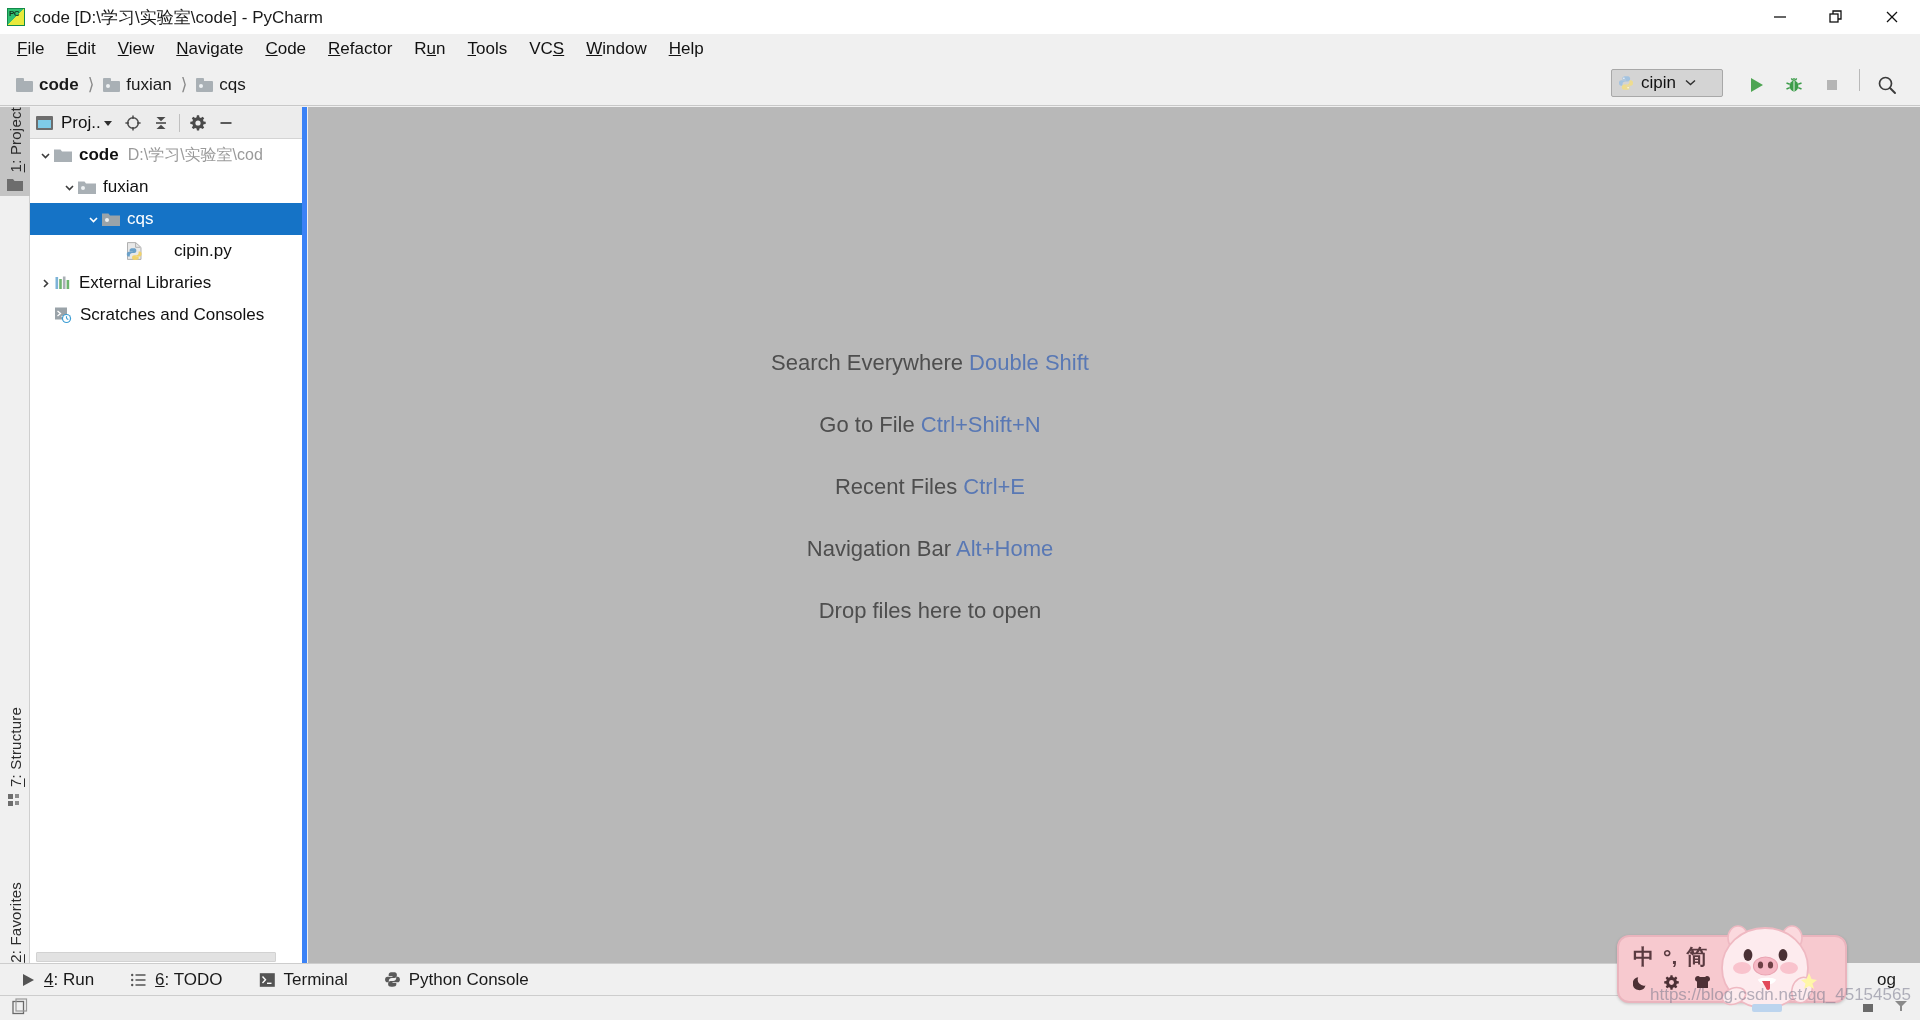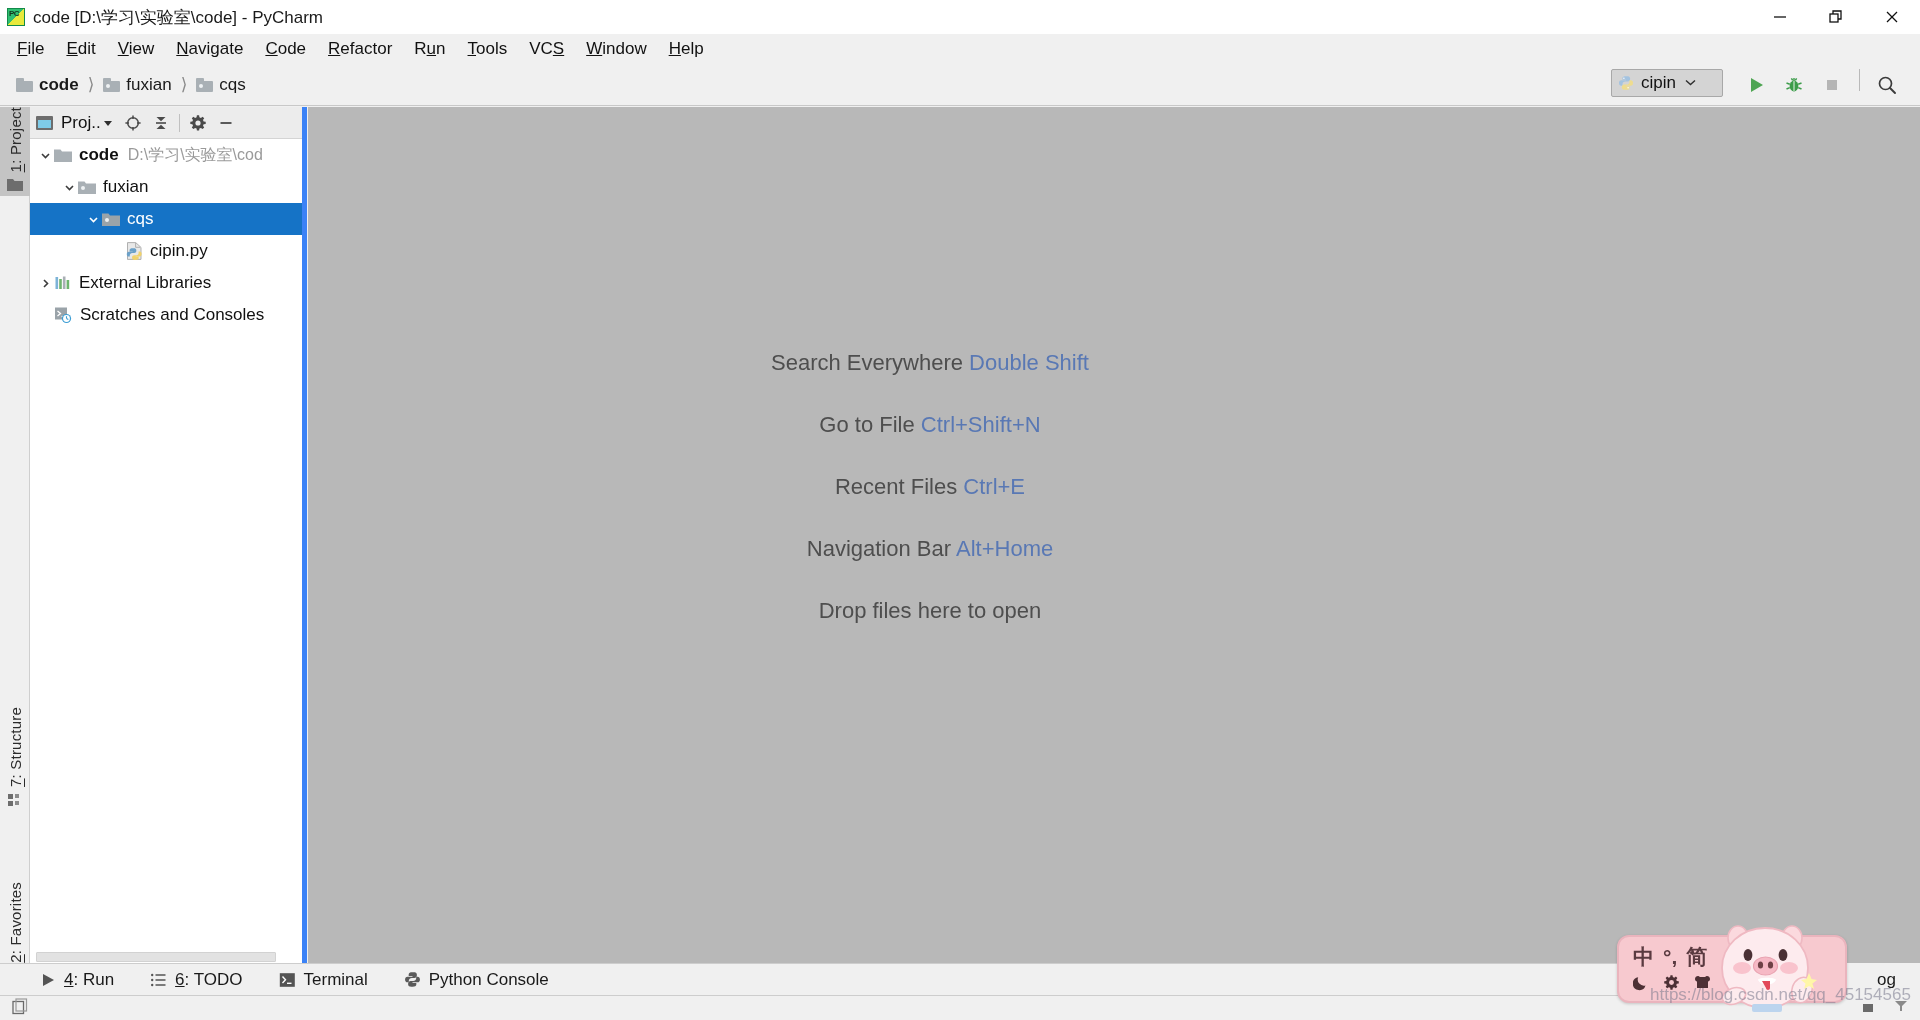--- a/index.html
+++ b/index.html
@@ -148,21 +148,21 @@
     text-align: center;
   }
   .hints { position: absolute; left: 463px; top: 243px; }
   .hint-row { font-size: 22px; color: #4e4e4e; margin-bottom: 36px; white-space: nowrap; }
   .hint-row .key { color: #5978b4; }
 
   
   .bottombar {
     position: absolute; top: 963px; left: 0; width: 1784px; height: 33px;
     background: #f0f0f0; border-top: 1px solid #cdcdcd; border-bottom: 1px solid #cdcdcd;
-    display: flex; align-items: center; padding-left: 36px;
+    display: flex; align-items: center; padding-left: 16px;
   }
   .bbtn { display: flex; align-items: center; margin-right: 28px; padding: 2px 4px; }
   .bbtn .blabel { font-size: 17px; color: #1a1a1a; margin-left: 8px; white-space: nowrap; }
   .bbtn .blabel u { text-decoration: underline; }
   .eventlog {
     position: absolute; right: 24px; top: 963px; height: 33px;
     display: flex; align-items: center; font-size: 17px; color: #1a1a1a;
   }
 
   
@@ -419,21 +419,21 @@
         </span>
         <span class="nodeico">
           <svg width="18" height="15" viewBox="0 0 18 15">
               <path d="M0 1.5h6.5L8 3.5H18V14H0z" fill="#9aa3a9"></path>
               <circle cx="5" cy="8" r="2" fill="#eef1f3"></circle>
             </svg>
         </span>
         <span>cqs</span>
       </div>
 
-      <div class="row" style="padding-left:96px;">
+      <div class="row" style="padding-left:96px;gap:24px;">
         <span class="nodeico">
           <svg width="17" height="18" viewBox="0 0 17 18">
             <path d="M1.5 0.6h8.2L15 5.4V17.4H1.5z" fill="#e8e8e8" stroke="#a8a8a8" stroke-width="0.9"></path>
             <path d="M9.6 0.8v4.5H14" fill="none" stroke="#a8a8a8" stroke-width="0.9"></path>
             <path d="M6.5 6.2c-1.6 0-2.9.5-2.9 1.9v1.3h3.1v.4H2.8C1.5 9.8.8 10.7.8 12.2s.7 2.4 2 2.4h1v-1.4c0-1.3 1.1-2.3 2.4-2.3h2.1c1.1 0 2-.9 2-2v-.8c0-1.3-1.1-1.9-2.5-1.9H6.5z" fill="#6aa0c8"></path>
             <path d="M9.8 18c1.6 0 2.9-.5 2.9-1.9v-1.3H9.6v-.4h4c1.3 0 2-.9 2-2.4s-.7-2.4-2-2.4h-1v1.4c0 1.3-1.1 2.3-2.4 2.3H8.1c-1.1 0-2 .9-2 2v.8c0 1.3 1.1 1.9 2.5 1.9h1.2z" fill="#f0d26b"></path>
           </svg>
         </span>
         <span>cipin.py</span>
       </div>

